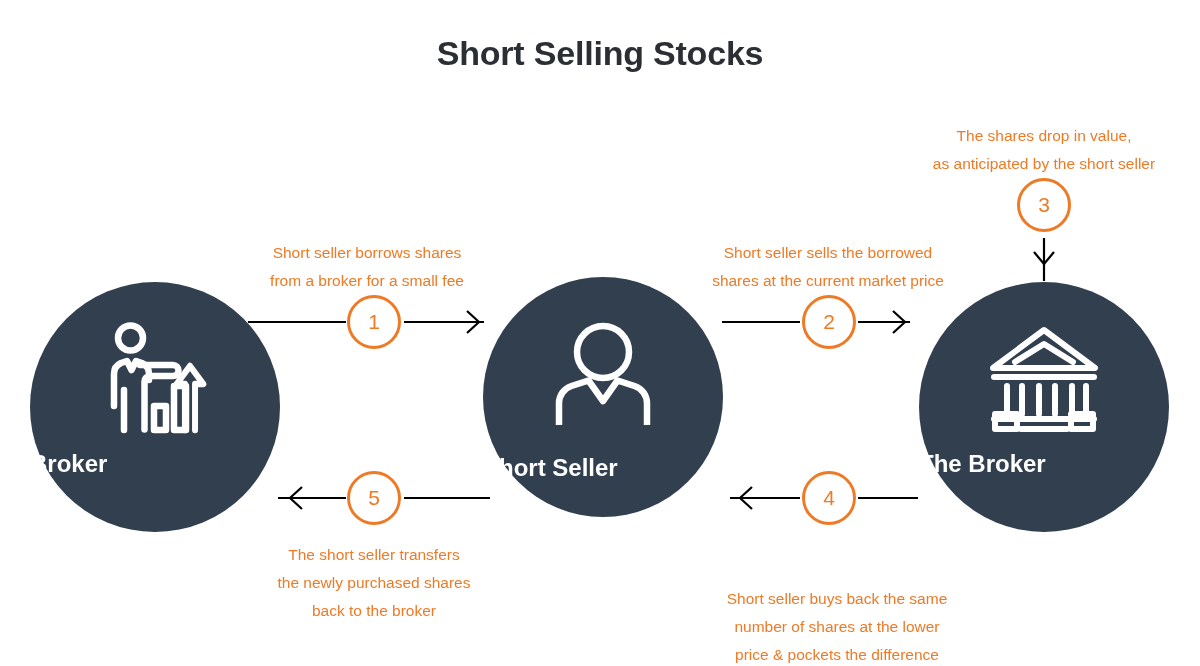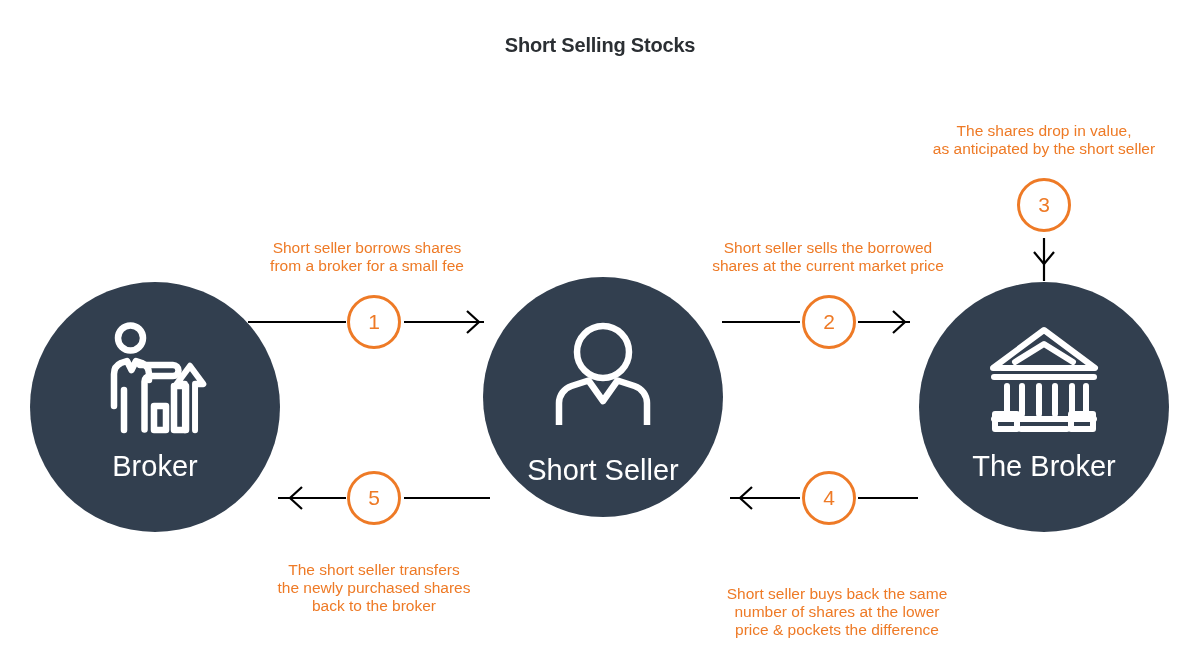--- a/index.html
+++ b/index.html
@@ -20,53 +20,53 @@
     left: 0; top: 0;
     width: 1200px;
     height: 666px;
   }
   .title {
     position: absolute;
     left: 0;
     top: 34px;
     width: 1200px;
     text-align: center;
-    font-size: 20px;
+    font-size: 34px;
     font-weight: bold;
     color: #2b2f33;
     letter-spacing: -0.2px;
   }
   .node {
     position: absolute;
     border-radius: 50%;
     background: #323f4f;
     display: flex;
     flex-direction: column;
     align-items: center;
     justify-content: flex-start;
   }
   .node-label {
     position: absolute;
     left: 0;
     width: 100%;
-    text-align: center;
+    text-align: left;
     color: #ffffff;
-    font-weight: normal;
-    font-size: 29px;
+    font-weight: bold;
+    font-size: 24px;
   }
   .node-icon {
     position: absolute;
     left: 50%;
     transform: translateX(-50%);
   }
   .caption {
     position: absolute;
     color: #ee7a26;
     font-size: 15.5px;
-    line-height: 18px;
+    line-height: 28px;
     text-align: center;
     white-space: pre-line;
   }
   .badge {
     position: absolute;
     border-radius: 50%;
     border: 3px solid #ee7a26;
     box-sizing: border-box;
     color: #ee7a26;
     font-size: 21px;
@@ -168,21 +168,21 @@
   <div class="caption" style="left:693px; top:239px; width:270px;text-align:center;">Short seller sells the borrowed
 shares at the current market price</div>
 
   <div class="caption" style="left:908px; top:122px; width:272px;">The shares drop in value,
 as anticipated by the short seller</div>
 
   <div class="caption" style="left:702px; top:541px; width:270px;margin-top:44px;">Short seller buys back the same
 number of shares at the lower
 price &amp; pockets the difference</div>
 
-  <div class="caption" style="left:239px; top:541px; width:270px;margin-top:20px;">The short seller transfers
+  <div class="caption" style="left:239px; top:541px; width:270px;">The short seller transfers
 the newly purchased shares
 back to the broker</div>
 
   <div class="badge" style="left:347px; top:295px; width:54px; height:54px;">1</div>
 
   <div class="badge" style="left:802px; top:295px; width:54px; height:54px;">2</div>
 
   <div class="badge" style="left:1017px; top:178px; width:54px; height:54px;">3</div>
 
   <div class="badge" style="left:802px; top:471px; width:54px; height:54px;">4</div>

